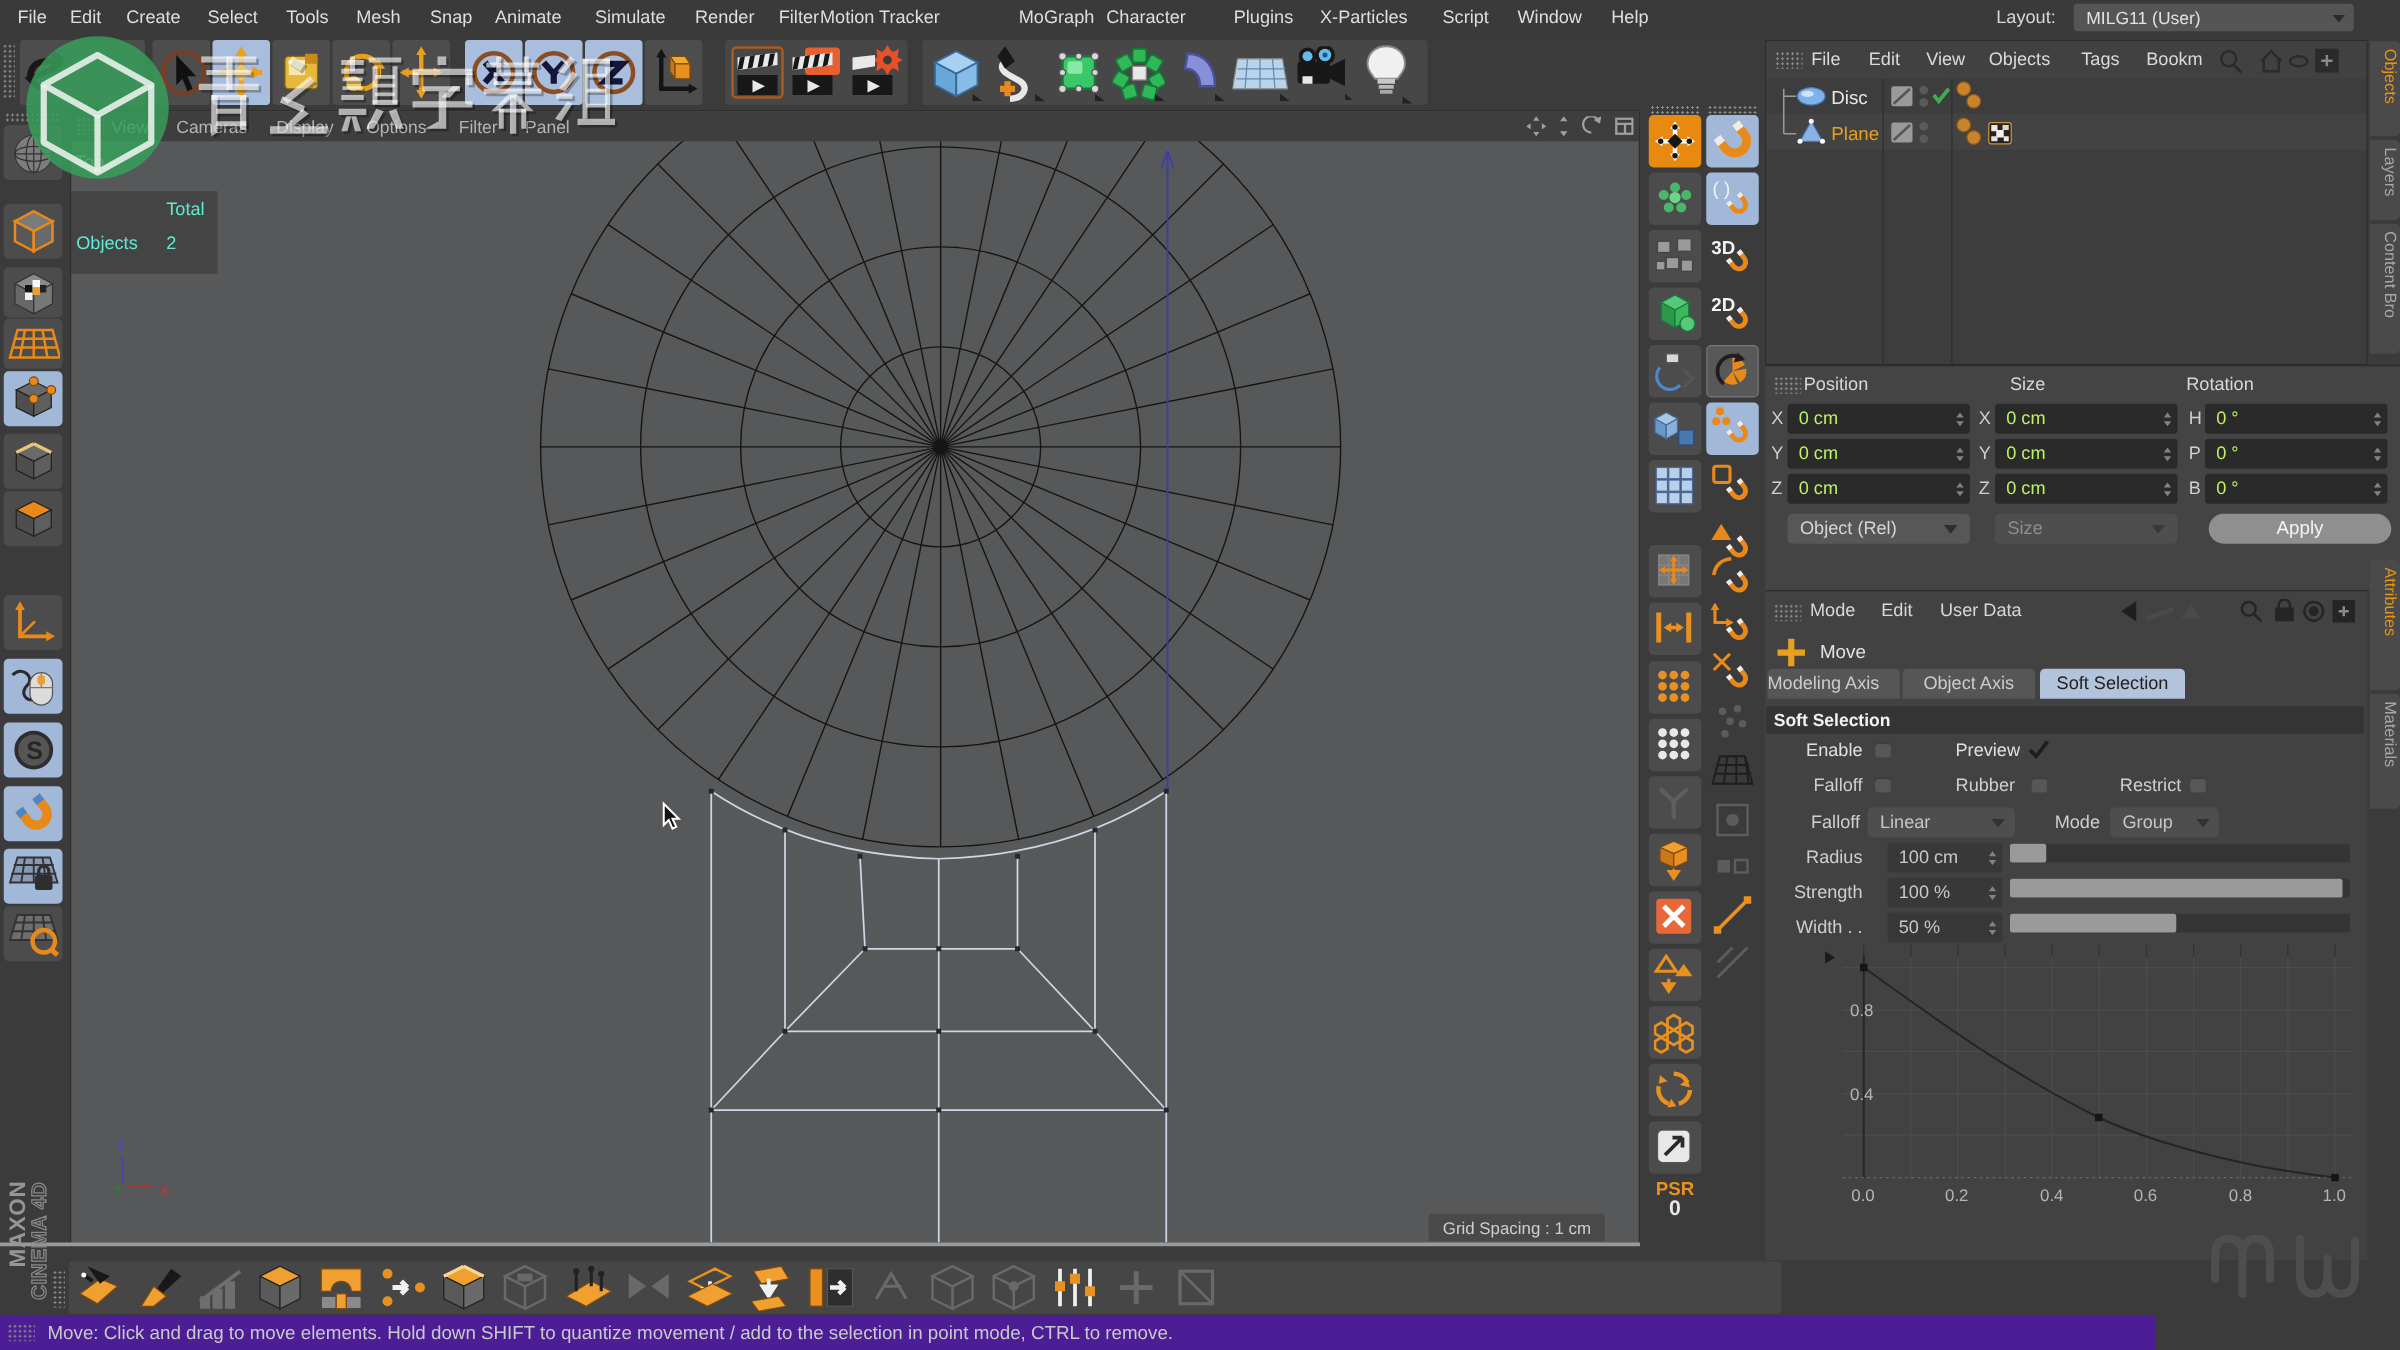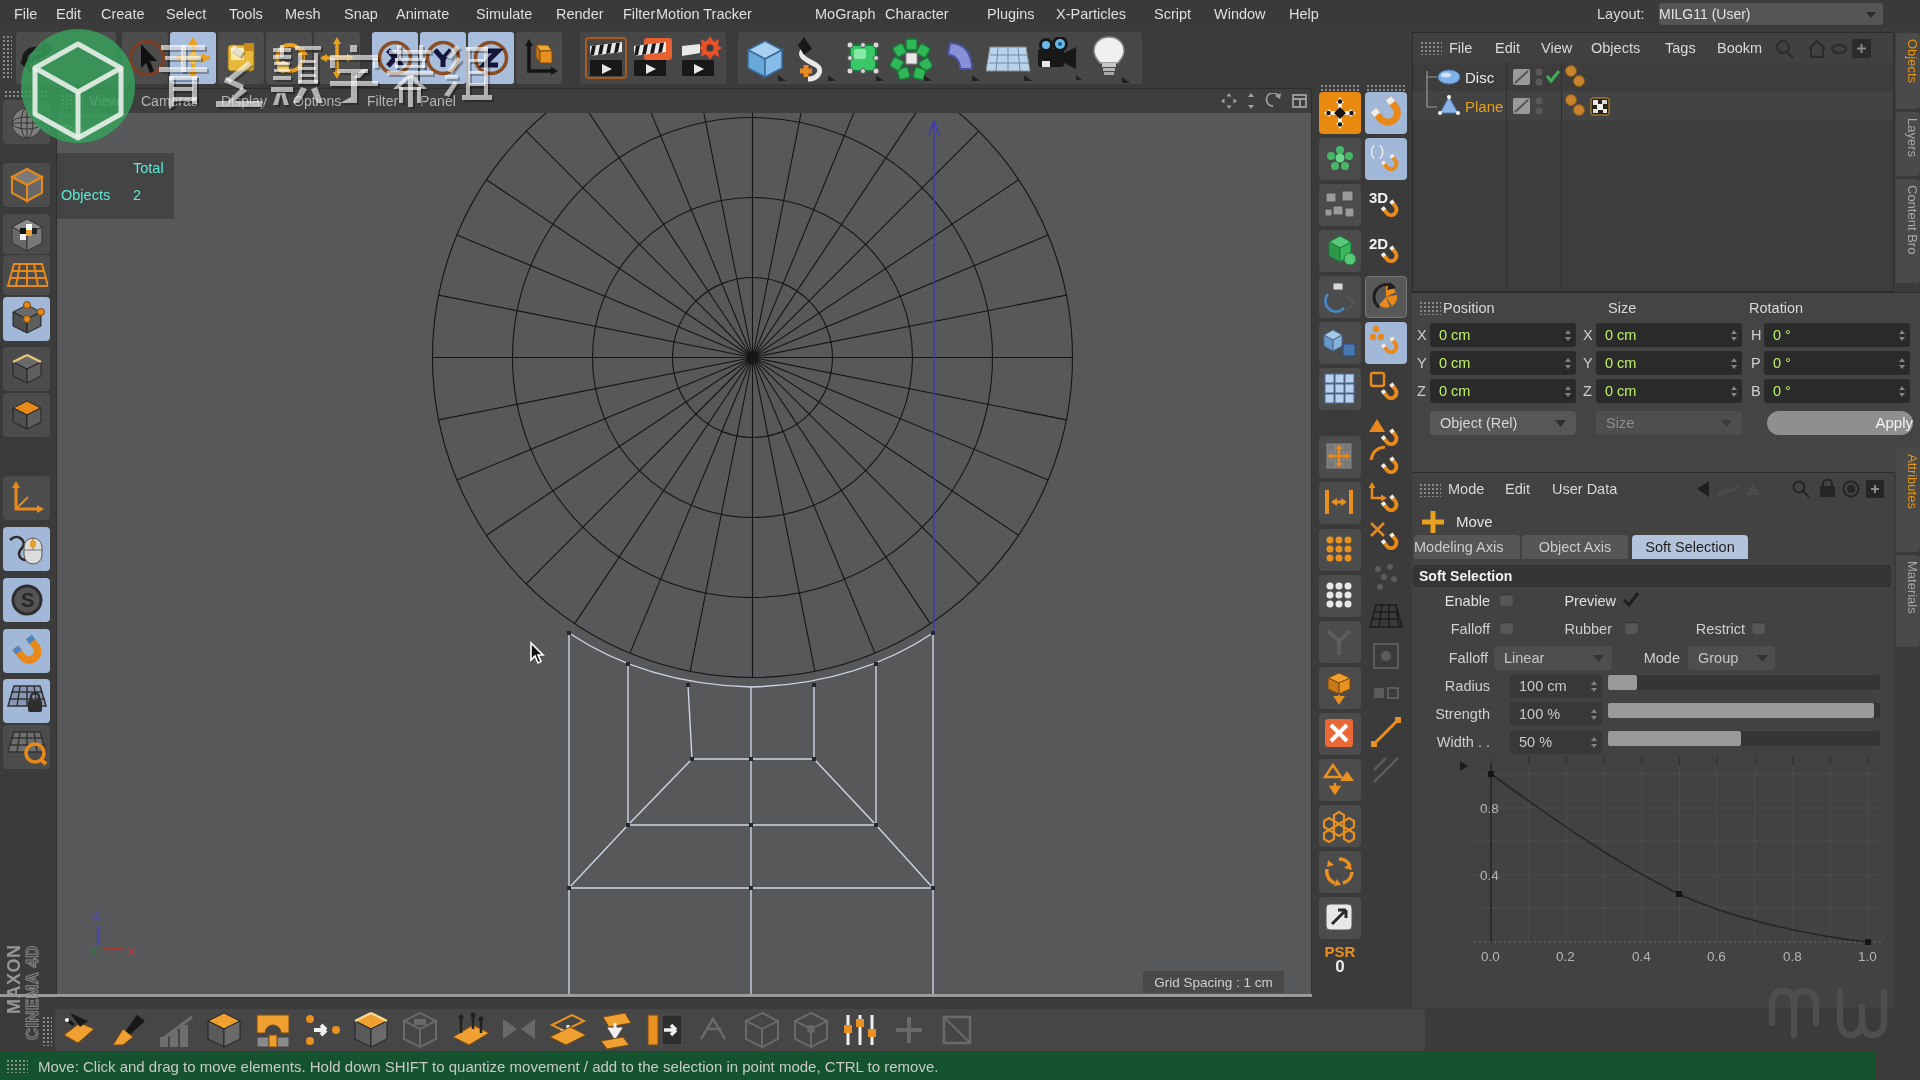--- a/index.html
+++ b/index.html
@@ -34,21 +34,21 @@
 .rtab div{writing-mode:vertical-rl;margin:6px auto 0 auto;width:100%;text-align:left;padding-left:4px}
 .rtab.on div{color:#e8940f}
 
 .field{position:absolute;background:#2a2a2a;border-radius:3px;color:#bef264;font-size:14.5px;line-height:24px;padding-left:9px;height:24px}
 .field::before{content:"";position:absolute;right:5px;top:3.5px;border:3.5px solid transparent;border-bottom:4.5px solid #828282}
 .field::after{content:"";position:absolute;right:5px;bottom:3.5px;border:3.5px solid transparent;border-top:4.5px solid #828282}
 .drop{position:absolute;background:#575757;border-radius:4px;color:#d6d6d6;font-size:14.5px;line-height:24px;padding-left:10px;height:24px}
 .lab{position:absolute;color:#cfcfcf;font-size:14.5px;white-space:nowrap}
 
 #btoolbar{position:absolute;top:1008px;left:0;width:1920px;height:44px;background:#3b3b3b}
-#statusbar{position:absolute;top:1052px;left:0;width:1876px;height:28px;background:#14532d;color:#c9c9c9;font-size:15px}
+#statusbar{position:absolute;top:1052px;left:0;width:1724px;height:28px;background:#4c1d95;color:#c9c9c9;font-size:15px}
 .cb{position:absolute;width:13px;height:12px;background:#575757;border-radius:3px;box-shadow:inset 0 1px 1px rgba(0,0,0,.4)}
 .slider{position:absolute;height:15px;background:#353535;border-radius:2px}
 .sfill{position:absolute;top:0;left:0;height:15px;background:#9a9a9a;border-radius:2px}
 .dots{position:absolute;background-image:radial-gradient(#8a8a8a 34%,transparent 36%);background-size:4px 4px}
 </style></head>
 <body>
 <div id="stage">
 <svg width="0" height="0" style="position:absolute">
       <defs>
 <g id="mag">
@@ -74,21 +74,21 @@
       <span style="left:623px">Filter</span>
       <span style="left:656px">Motion Tracker</span>
       <span style="left:815px">MoGraph</span>
       <span style="left:885px">Character</span>
       <span style="left:987px">Plugins</span>
       <span style="left:1056px">X-Particles</span>
       <span style="left:1154px">Script</span>
       <span style="left:1214px">Window</span>
       <span style="left:1289px">Help</span>
 <span style="left:1597px;color:#d8d8d8">Layout:</span>
-<div class="abs" style="left:1659px;top:3px;width:224px;height:22px;background:#555;border-radius:3px;color:#e2e2e2;font-size:14px;line-height:22px;padding-left:0">MILG11 (User)
+<div class="abs" style="left:1659px;top:3px;width:224px;height:22px;background:#555;border-radius:3px;color:#e2e2e2;font-size:14px;line-height:22px;padding-left:10px">MILG11 (User)
 <svg class="abs" style="right:6px;top:8px" width="12" height="8">
           <path d="M1 1 L11 1 L6 7 Z" fill="#2c2c2c"></path>
         </svg></div>
 </div>
 
 <div id="toolbar">
 <div class="dots" style="left:2px;top:6px;width:10px;height:44px"></div>
 <div class="tbtn" style="left:16px;width:100px"></div>
 <svg class="abs" style="left:20px;top:12px" width="40" height="36">
         <path d="M4,22 Q4,8 18,8 L30,8 M30,8 L22,2 M30,8 L22,14 L4,22 L12,30" fill="none" stroke="#181818" stroke-width="5"></path>
@@ -846,21 +846,21 @@
 <span class="lab" style="left:171px;top:90px">Z</span>
       <div class="field" style="left:184px;top:86px;width:146px">0 cm</div>
 <span class="lab" style="left:339px;top:90px">B</span>
       <div class="field" style="left:352px;top:86px;width:146px">0 °</div>
 <div class="drop" style="left:18px;top:118px;width:146px">Object (Rel)<svg class="abs" style="right:10px;top:9px" width="11" height="7">
           <path d="M0,0 L11,0 L5.5,7 Z" fill="#2e2e2e"></path>
         </svg></div>
 <div class="drop" style="left:184px;top:118px;width:146px;color:#8e8e8e;background:#4e4e4e">Size<svg class="abs" style="right:10px;top:9px" width="11" height="7">
           <path d="M0,0 L11,0 L5.5,7 Z" fill="#3a3a3a"></path>
         </svg></div>
-<div class="abs" style="left:355px;top:118px;width:146px;height:24px;background:#8f8f8f;border-radius:12px;color:#f4f4f4;font-size:15px;text-align:right;line-height:24px">Apply</div>
+<div class="abs" style="left:355px;top:118px;width:146px;height:24px;background:#8f8f8f;border-radius:12px;color:#f4f4f4;font-size:15px;text-align:center;line-height:24px">Apply</div>
 </div>
 
 <div id="attrpanel">
 <div class="dots" style="left:7px;top:10px;width:22px;height:14px"></div>
 <span class="lab" style="left:36px;top:8px;color:#d8d8d8">Mode</span>
 <span class="lab" style="left:93px;top:8px;color:#d8d8d8">Edit</span>
 <span class="lab" style="left:140px;top:8px;color:#d8d8d8">User Data</span>
 
 <svg class="abs" style="left:8px;top:36px" width="26" height="26">
         <path d="M13 2 V24 M2 13 H24" stroke="#e8a020" stroke-width="5"></path>

